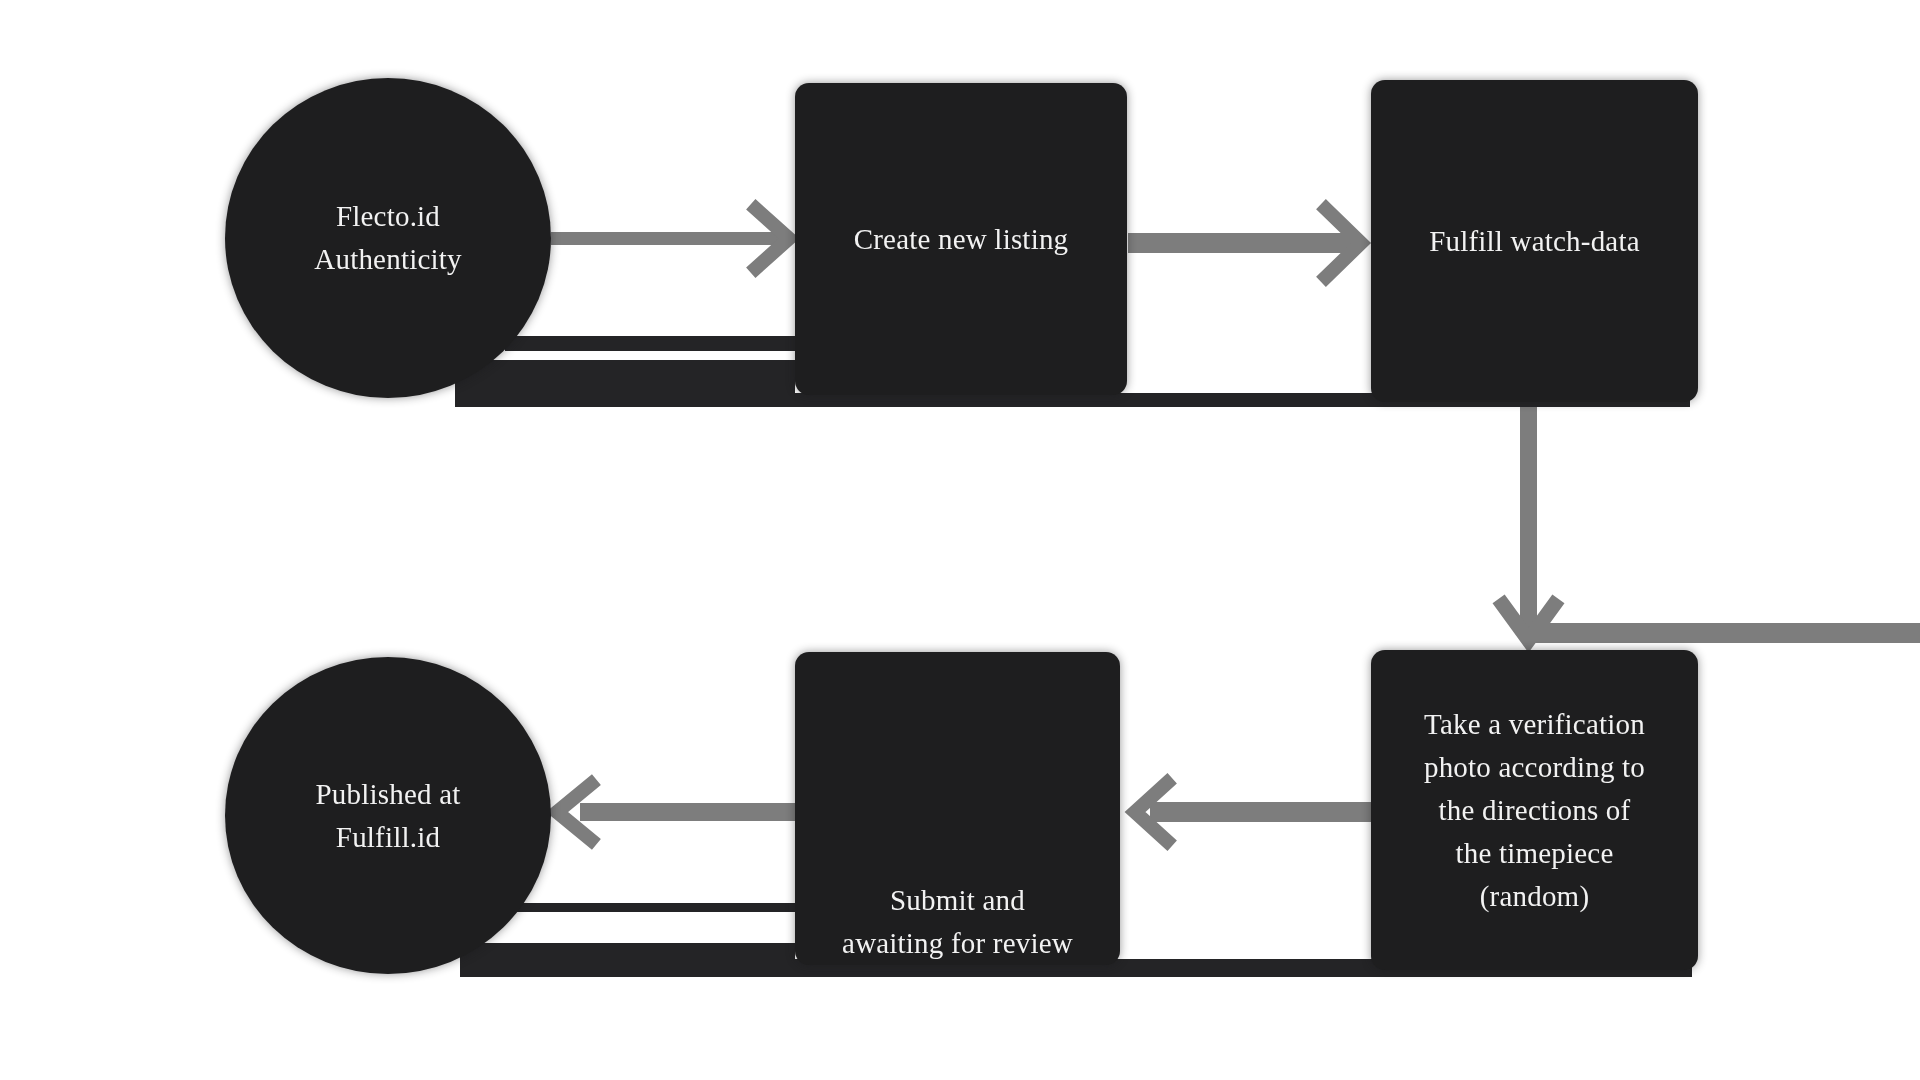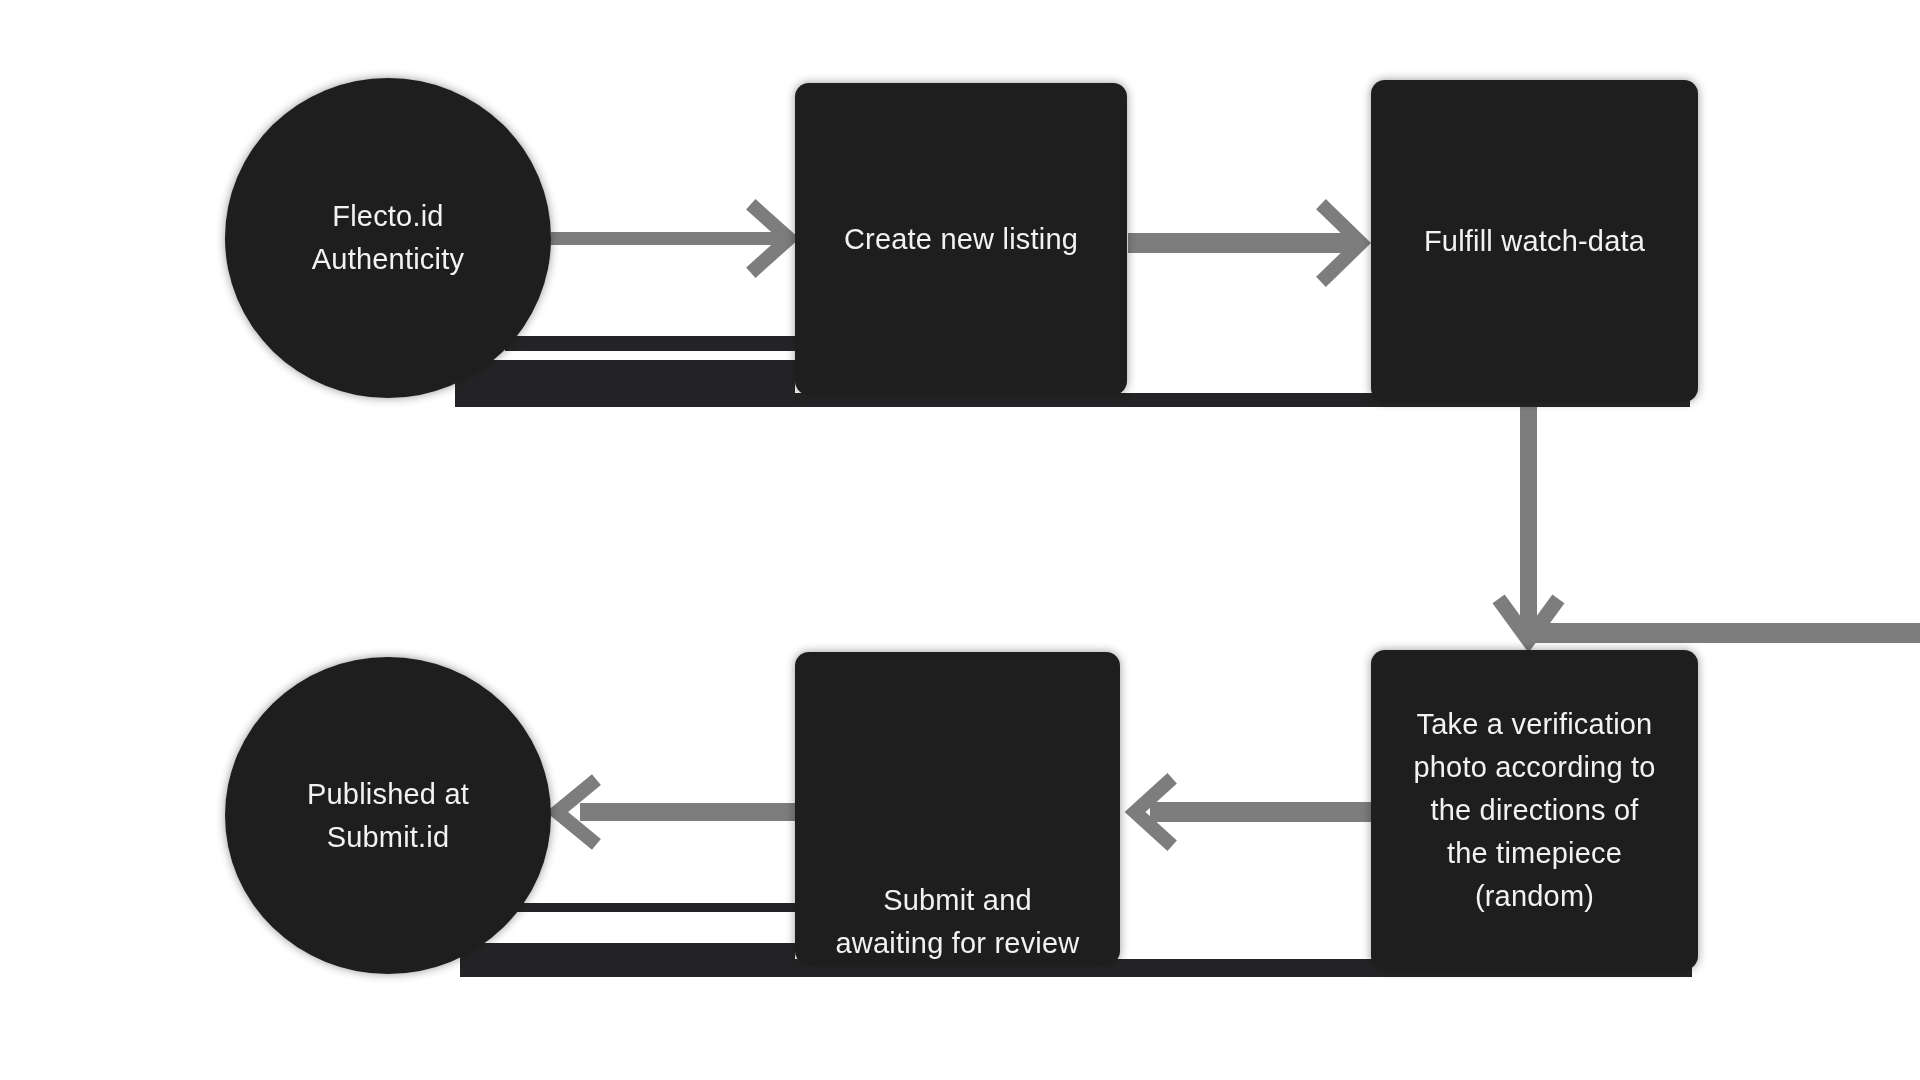--- a/index.html
+++ b/index.html
@@ -6,21 +6,21 @@
     margin: 0;
     padding: 0;
     background: #ffffff;
   }
   .canvas {
     position: relative;
     width: 1920px;
     height: 1080px;
     overflow: hidden;
     background: var(--bg, #ffffff);
-    font-family: Liberation Sans, sans-serif;
+    font-family: Liberation Serif, serif;
   }
   .overlay {
     position: absolute;
     left: 0;
     top: 0;
     width: 1920px;
     height: 1080px;
     z-index: 1;
   }
   .band {
@@ -111,16 +111,16 @@
     <span class="label">Fulfill watch-data</span>
   </div>
 
   <div class="node rect" style="left:795px; top:652px; width:325px; height:313px;align-items:flex-end;">
     <span class="label">Submit and
 awaiting for review</span>
   </div>
 
   <div class="node circle" style="left:225px; top:657px; width:326px; height:317px;">
     <span class="label">Published at
-Submit.id</span>
+Fulfill.id</span>
   </div>
 
 </div>
 
 </body></html>

